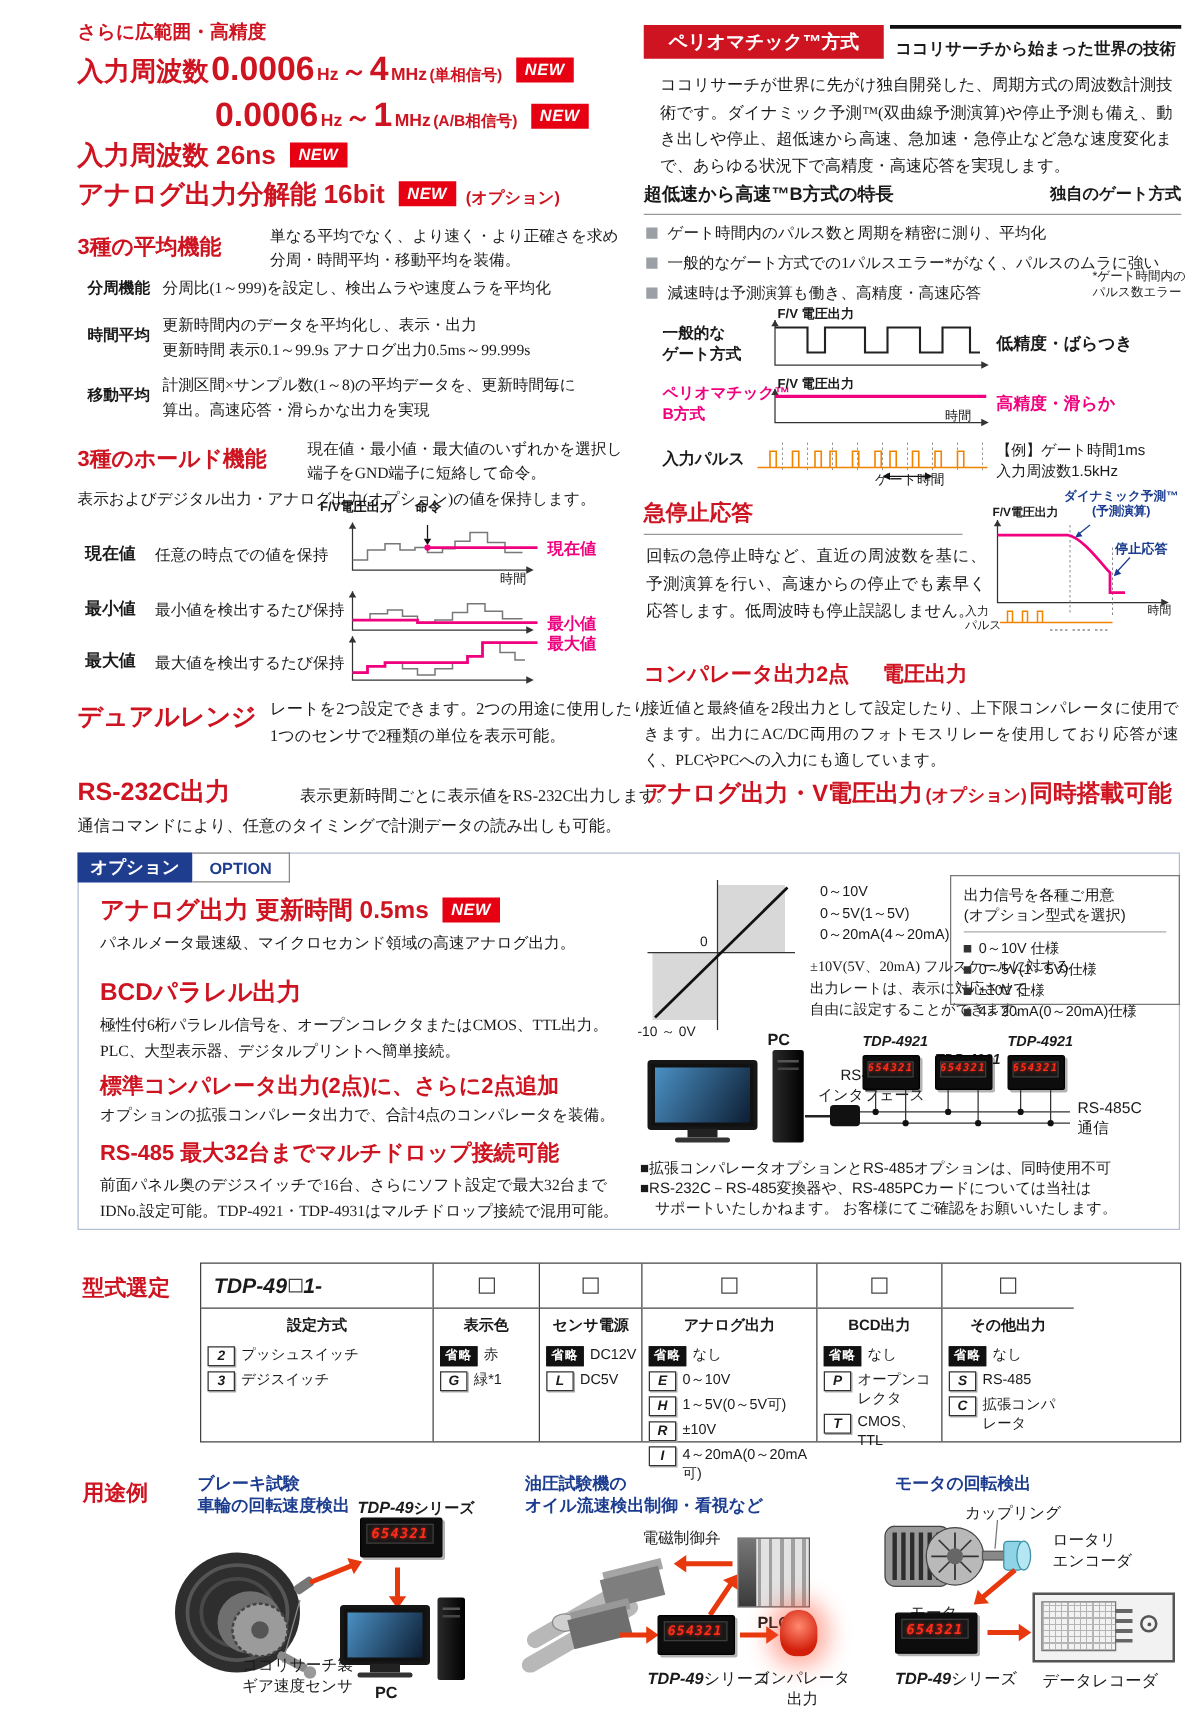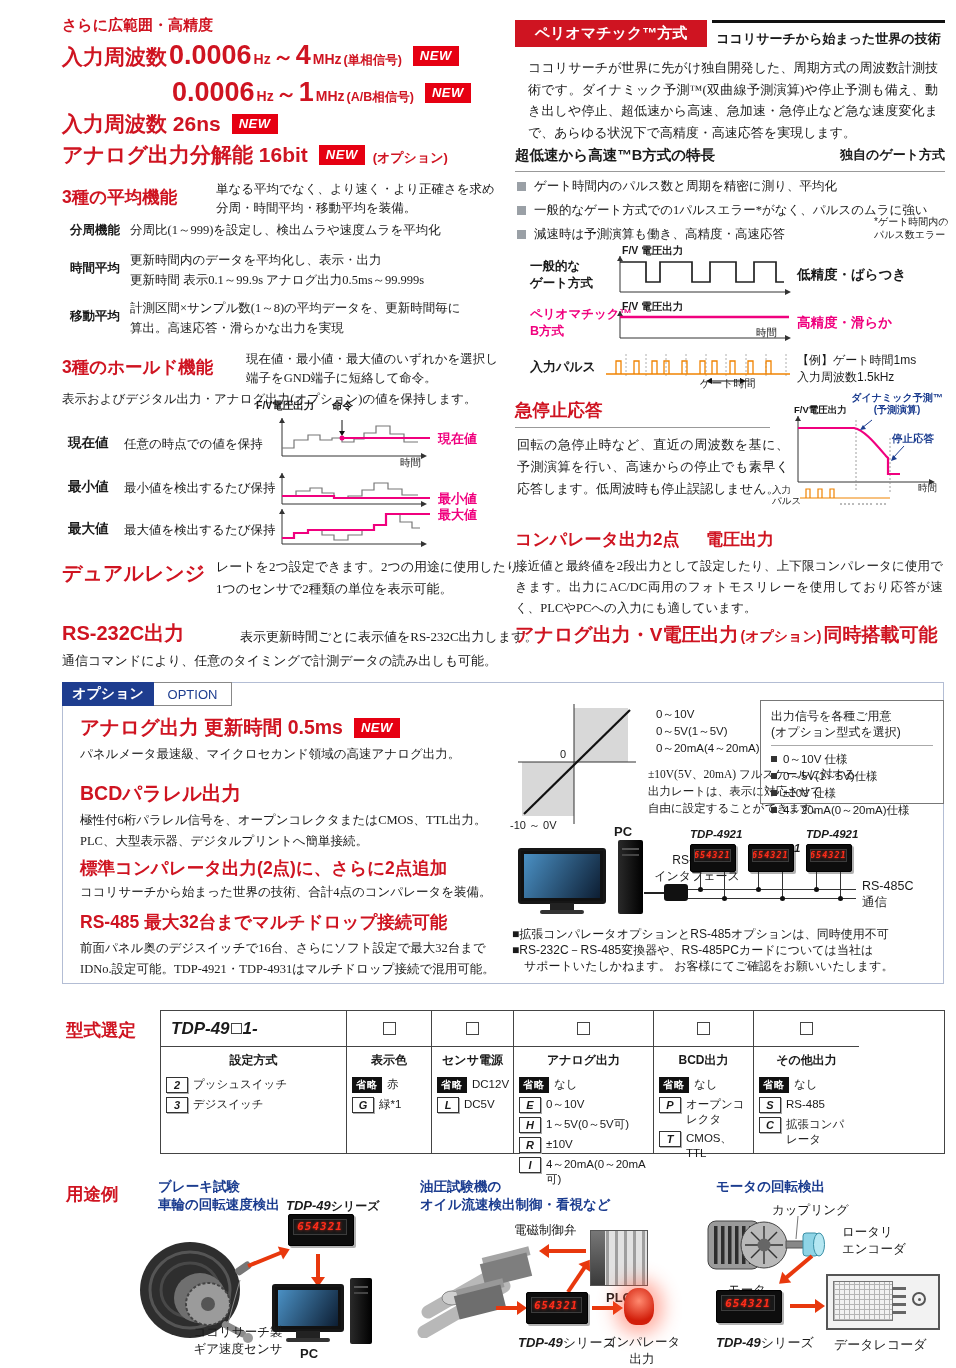--- a/index.html
+++ b/index.html
@@ -258,32 +258,32 @@
   </div>
   <div class="abs serif" style="left:515px;top:556px;width:428px;font-size:12.5px;line-height:21px;text-align:justify">接近値と最終値を2段出力として設定したり、上下限コンパレータに使用できます。出力にAC/DC両用のフォトモスリレーを使用しており応答が速く、PLCやPCへの入力にも適しています。</div>
   <div class="abs fline" style="left:515px;top:622px">
     <span class="red b" style="font-size:19px">アナログ出力・V電圧出力</span>
     <span class="red b" style="font-size:14px">(オプション)</span>
     <span class="red b" style="font-size:19px">同時搭載可能</span>
   </div>
 
   <div class="abs" style="left:62px;top:682px;width:882px;height:302px;border:1px solid #b3bdd4"></div>
   <div class="abs" style="left:62px;top:682px;width:92px;height:24px;background:#1e3d8f;color:#fff;display:flex;align-items:center;justify-content:center;font-weight:700;font-size:14px">オプション</div>
-  <div class="abs" style="left:154px;top:682px;width:78px;height:24px;background:#fff;color:#1e3d8f;display:flex;align-items:center;justify-content:center;font-weight:400;font-size:13px;border:1px solid #888;border-left:none">OPTION</div>
+  <div class="abs" style="left:154px;top:682px;width:78px;height:24px;background:#fff;color:#1e3d8f;display:flex;align-items:center;justify-content:center;font-weight:700;font-size:13px;border:1px solid #888;border-left:none">OPTION</div>
 
   <div class="abs fline" style="left:80px;top:714px">
     <span class="red b" style="font-size:19.5px">アナログ出力 更新時間 0.5ms</span>
     <span class="new">NEW</span>
   </div>
   <div class="abs serif" style="left:80px;top:746px;font-size:12.5px">パネルメータ最速級、マイクロセカンド領域の高速アナログ出力。</div>
   <div class="abs red b" style="left:80px;top:780px;font-size:19.5px">BCDパラレル出力</div>
   <div class="abs serif pre" style="left:80px;top:810px;font-size:12.5px;line-height:21px">極性付6桁パラレル信号を、オープンコレクタまたはCMOS、TTL出力。
 PLC、大型表示器、デジタルプリントへ簡単接続。</div>
   <div class="abs red b" style="left:80px;top:856px;font-size:17.5px">標準コンパレータ出力(2点)に、さらに2点追加</div>
-  <div class="abs serif" style="left:80px;top:884px;font-size:12.5px">ココリサーチから始まった世界の技術、合計4点のコンパレータを装備。</div>
+  <div class="abs serif" style="left:80px;top:884px;font-size:12.5px">オプションの拡張コンパレータ出力で、合計4点のコンパレータを装備。</div>
   <div class="abs red b" style="left:80px;top:910px;font-size:17.5px">RS-485 最大32台までマルチドロップ接続可能</div>
   <div class="abs serif pre" style="left:80px;top:938px;font-size:12.5px;line-height:21px">前面パネル奥のデジスイッチで16台、さらにソフト設定で最大32台まで
 IDNo.設定可能。TDP-4921・TDP-4931はマルチドロップ接続で混用可能。</div>
 
   <div class="abs" style="left:508px;top:700px;width:437px;height:134px">
     <svg class="abs" style="left:8px;top:2px" width="125" height="130" viewBox="0 0 125 130">
       <rect x="58" y="6" width="54" height="54" fill="#d8d8d8"></rect>
       <rect x="6" y="60" width="52" height="54" fill="#d8d8d8"></rect>
       <line x1="58" y1="2" x2="58" y2="122" stroke="#333" stroke-width="1"></line>
       <line x1="2" y1="60" x2="120" y2="60" stroke="#333" stroke-width="1"></line>

